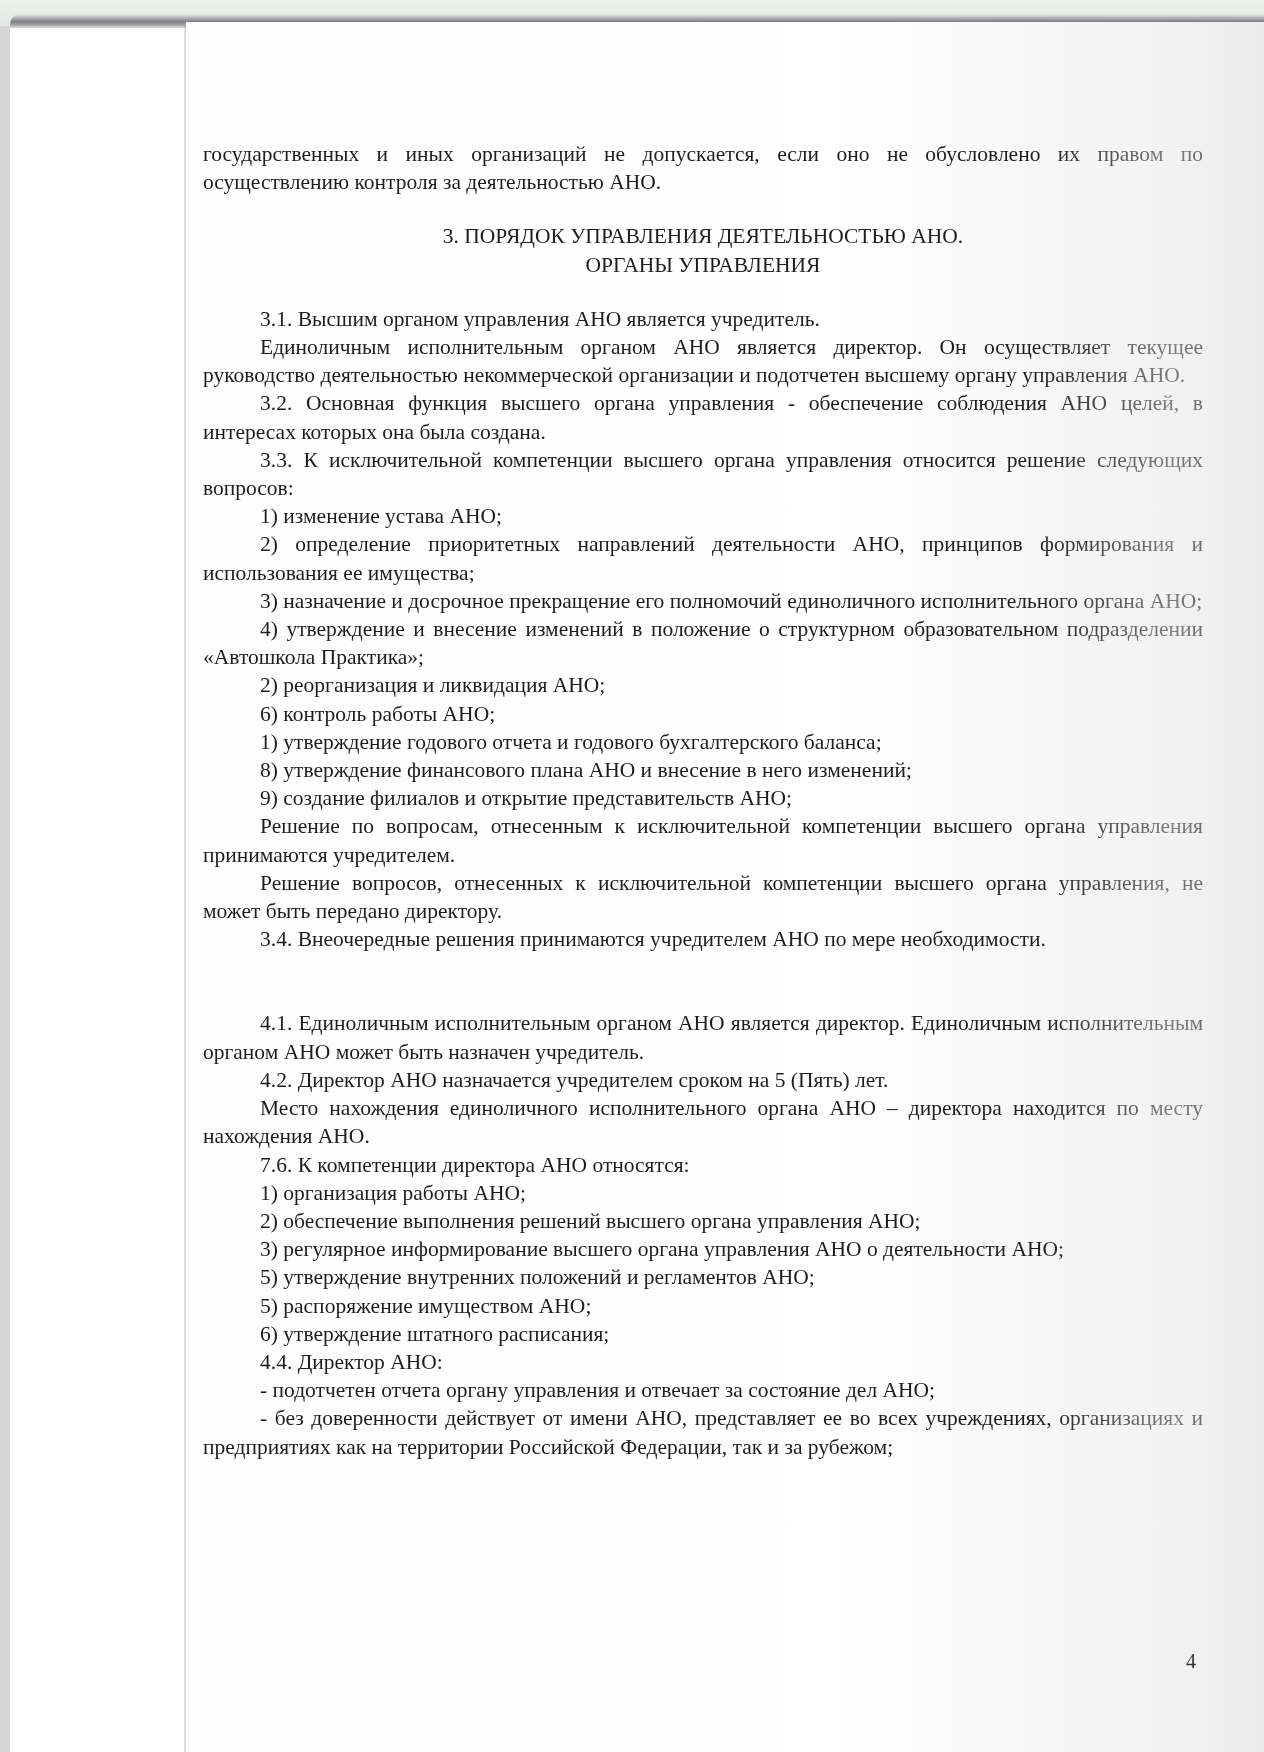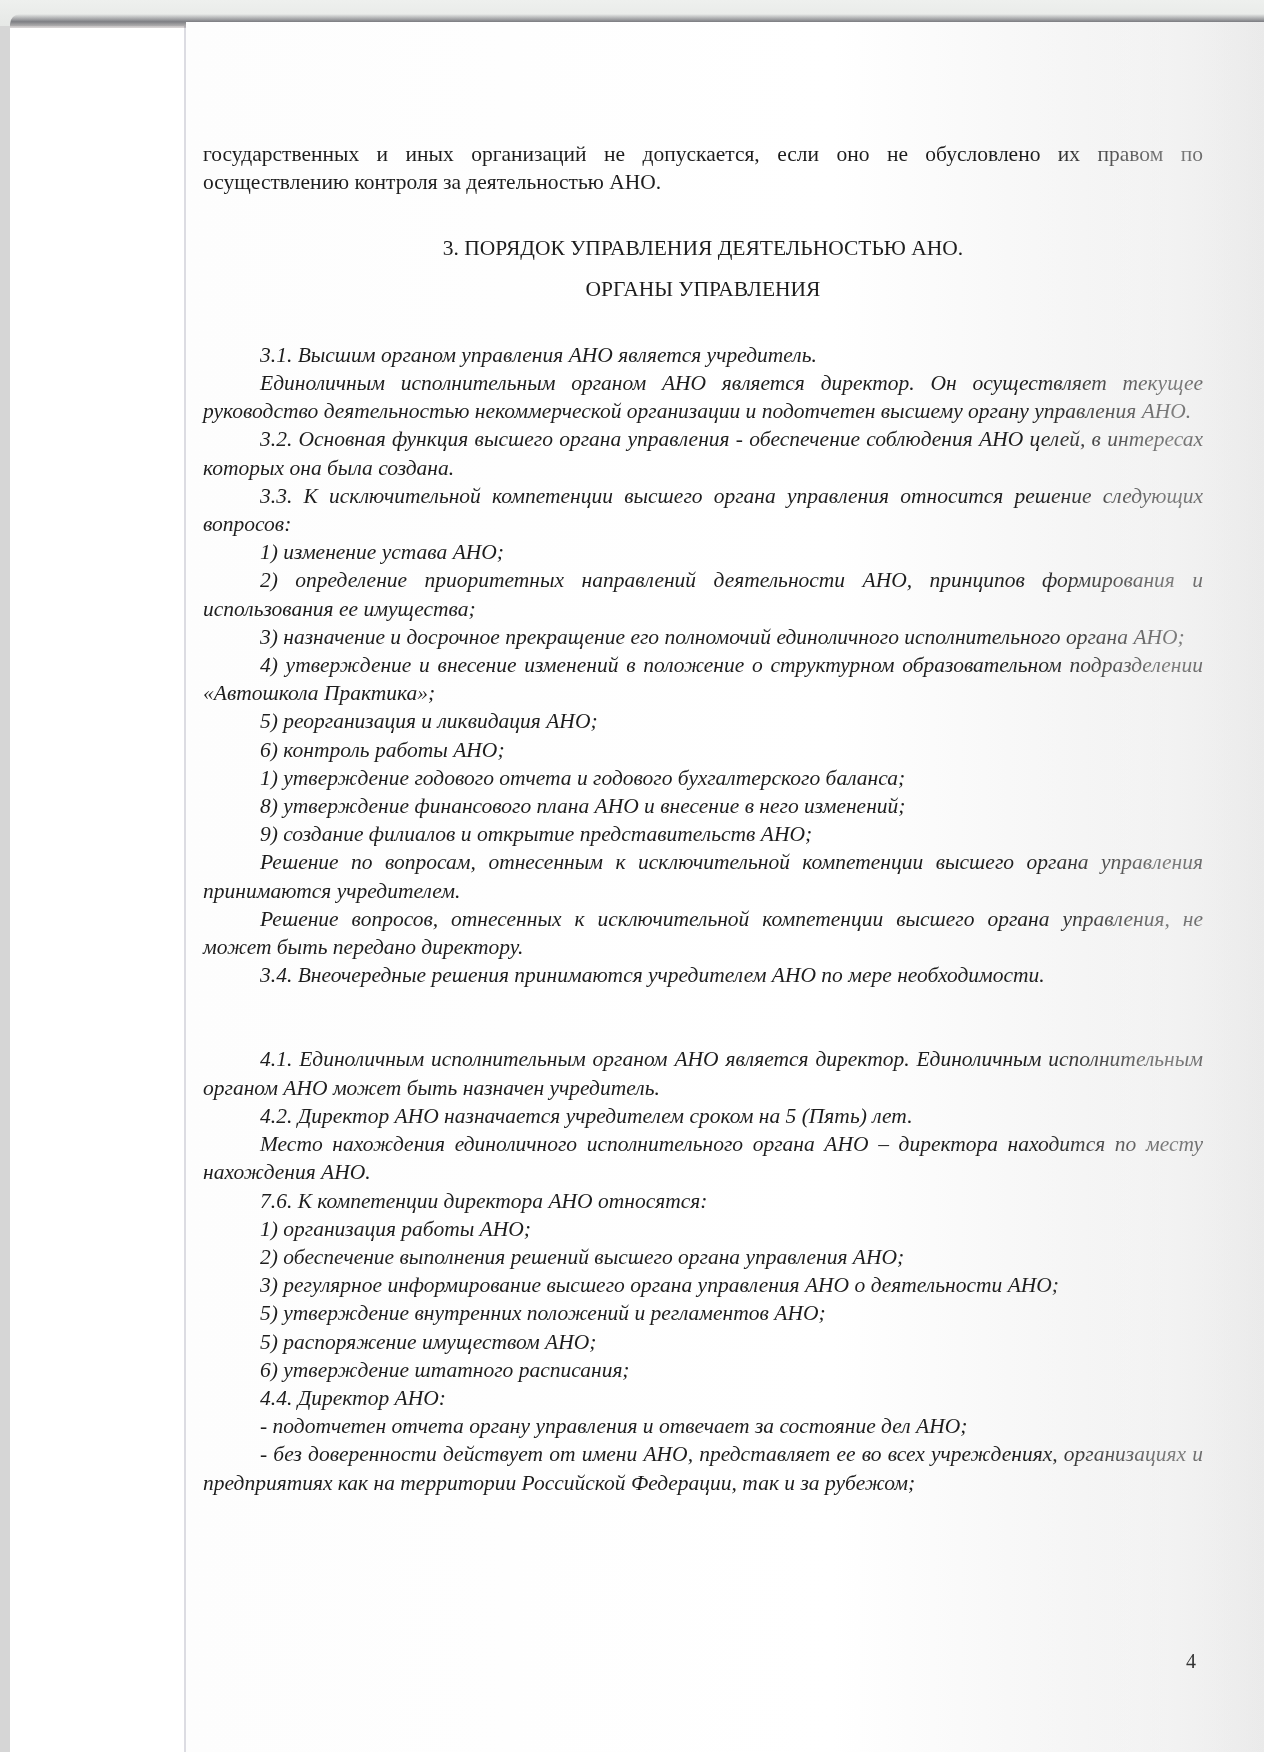--- a/index.html
+++ b/index.html
@@ -29,22 +29,22 @@
     }
     .page {
       position: absolute; left: 186px; top: 22px; width: 1078px; height: 1730px;
       background: linear-gradient(to right, #fdfdfd 0%, #ffffff 60%, #f3f3f3 88%, #eaeaea 100%);
     }
     .text {
       position: absolute; left: 17px; top: 118px; width: 1000px;
       font-size: 21.5px; line-height: 28.2px;
     }
     .p { text-align: justify; text-align-last: left; margin: 0; }
-    .indent { text-indent: 57px; font-style: italic; }
-    .heading { text-align: center; margin: 12px; }
+    .indent { text-indent: 57px; }
+    .heading { text-align: center; margin: 0; }
     .gap-s { height: 26px; }
     .gap-m { height: 28px; }
     .fade {
       position: absolute; right: 0; top: 0; width: 230px; height: 100%;
       background: linear-gradient(to right, rgba(255,255,255,0) 0%, rgba(245,245,245,0.45) 60%, rgba(235,235,235,0.2) 100%);
       pointer-events: none;
     }
     .page-number {
       position: absolute; left: 1000px; top: 1628px; font-size: 20px; color: #333;
     }
@@ -66,21 +66,21 @@
     <div class="gap-s"></div>
     <div id="s3">
         <p class="p indent">3.1. Высшим органом управления АНО является учредитель.</p>
         <p class="p indent">Единоличным исполнительным органом АНО является директор. Он осуществляет текущее руководство деятельностью некоммерческой организации и подотчетен высшему органу управления АНО.</p>
         <p class="p indent">3.2. Основная функция высшего органа управления - обеспечение соблюдения АНО целей, в интересах которых она была создана.</p>
         <p class="p indent">3.3. К исключительной компетенции высшего органа управления относится решение следующих вопросов:</p>
         <p class="p indent">1) изменение устава АНО;</p>
         <p class="p indent">2) определение приоритетных направлений деятельности АНО, принципов формирования и использования ее имущества;</p>
         <p class="p indent">3) назначение и досрочное прекращение его полномочий единоличного исполнительного органа АНО;</p>
         <p class="p indent">4) утверждение и внесение изменений в положение о структурном образовательном подразделении «Автошкола Практика»;</p>
-        <p class="p indent">5) реорганизация и ликвидация АНО;</p>
+        <p class="p indent">2) реорганизация и ликвидация АНО;</p>
         <p class="p indent">6) контроль работы АНО;</p>
         <p class="p indent">1) утверждение годового отчета и годового бухгалтерского баланса;</p>
         <p class="p indent">8) утверждение финансового плана АНО и внесение в него изменений;</p>
         <p class="p indent">9) создание филиалов и открытие представительств АНО;</p>
         <p class="p indent">Решение по вопросам, отнесенным к исключительной компетенции высшего органа управления принимаются учредителем.</p>
         <p class="p indent">Решение вопросов, отнесенных к исключительной компетенции высшего органа управления, не может быть передано директору.</p>
         <p class="p indent">3.4. Внеочередные решения принимаются учредителем АНО по мере необходимости.</p>
       </div>
     <div class="gap-m"></div>
     <div class="gap-m"></div>

